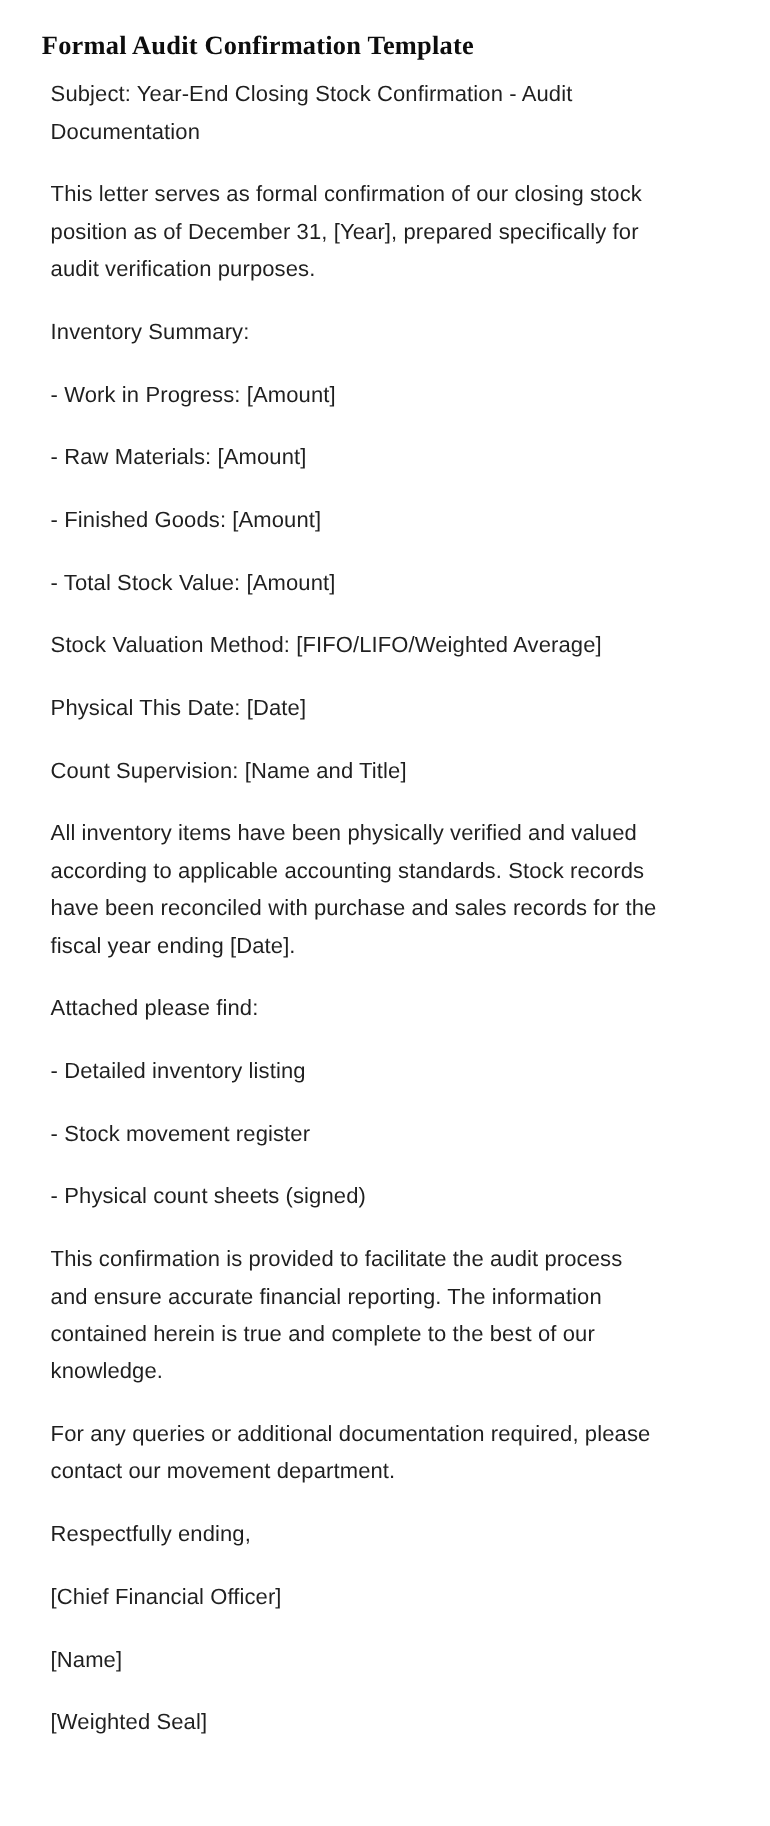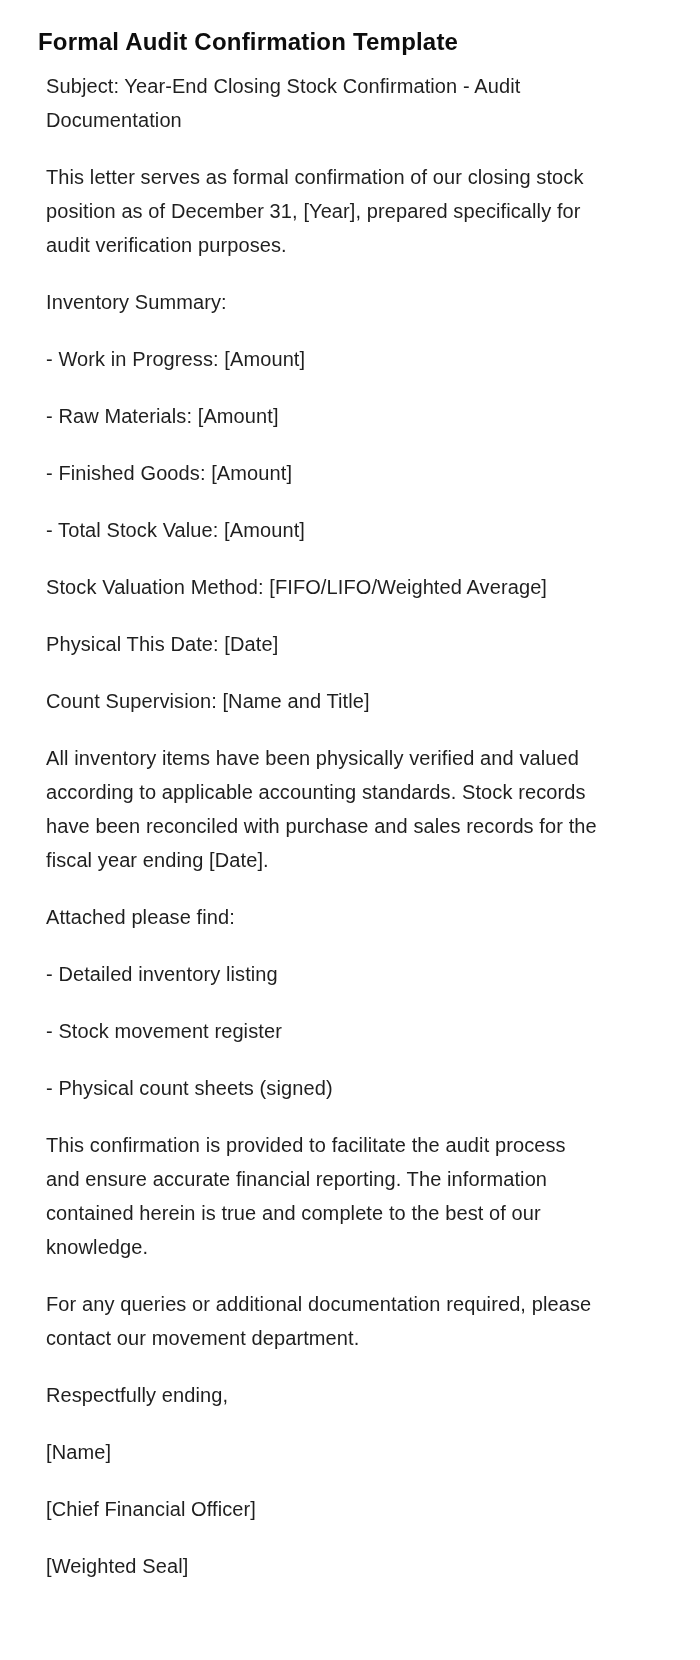--- a/index.html
+++ b/index.html
@@ -21,20 +21,21 @@
     background: #ffffff;
   }
   .doc-title {
     margin: 0 0 12px 0;
     font-size: 24px;
     line-height: 30px;
     font-weight: 700;
     color: #0d0d0d;
     letter-spacing: 0.2px;
     white-space: nowrap;
+    font-family: Liberation Serif, serif;
   }
   .para {
     margin: 0 0 23px 8px;
     font-size: 20px;
     line-height: 34px;
     font-weight: 400;
     color: #1f1f1f;
     white-space: pre-line; 
     letter-spacing: 0.1px;
   }
@@ -66,16 +67,16 @@
   <p class="para">- Detailed inventory listing</p>
   <p class="para">- Stock movement register</p>
   <p class="para">- Physical count sheets (signed)</p>
   <p class="para">This confirmation is provided to facilitate the audit process
 and ensure accurate financial reporting. The information
 contained herein is true and complete to the best of our
 knowledge.</p>
   <p class="para">For any queries or additional documentation required, please
 contact our movement department.</p>
   <p class="para">Respectfully ending,</p>
+  <p class="para">[Chief Financial Officer]</p>
   <p class="para">[Name]</p>
-  <p class="para">[Chief Financial Officer]</p>
   <p class="para">[Weighted Seal]</p>
 </div>
 
 </body></html>

